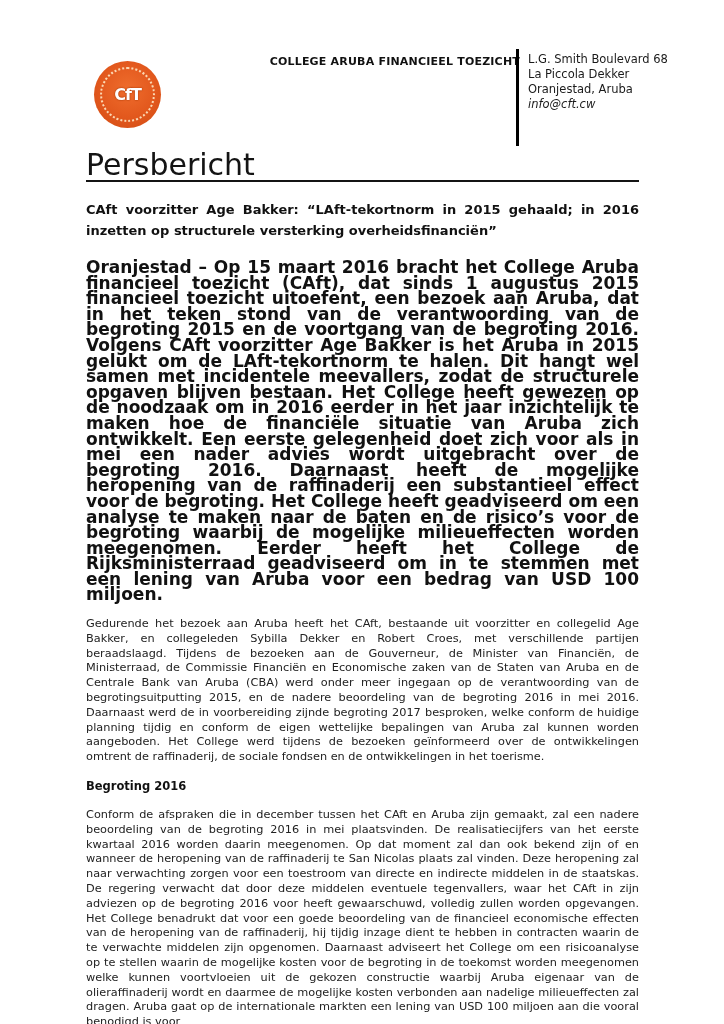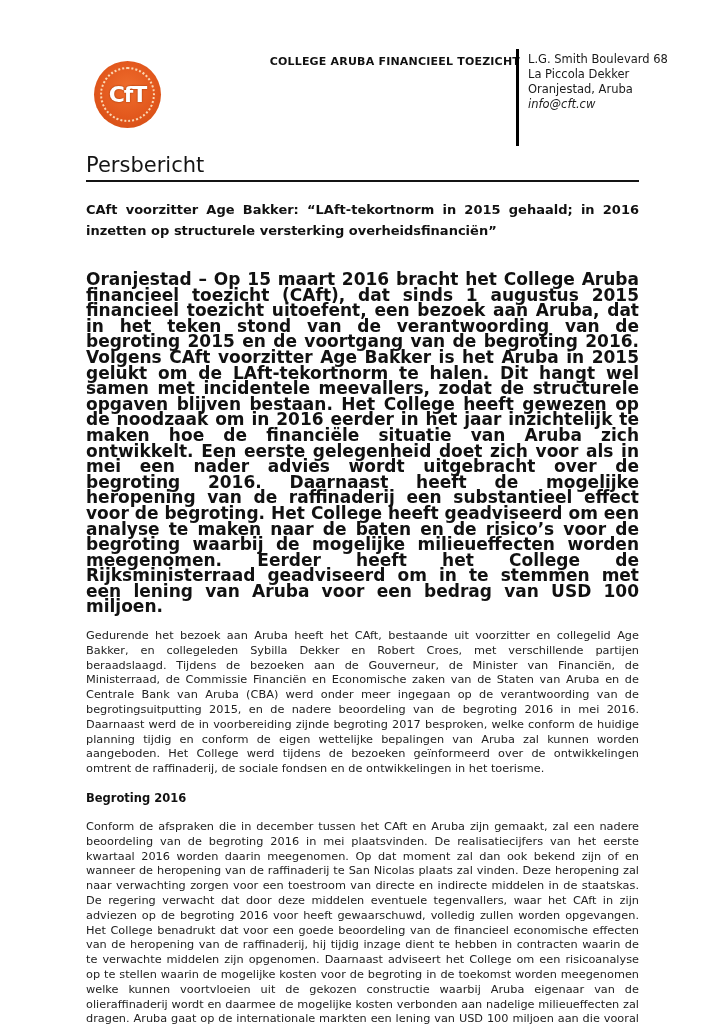--- a/index.html
+++ b/index.html
@@ -26,21 +26,21 @@
   }
   .logo-ring {
     position: absolute; inset: 6px;
     border-radius: 50%;
     border: 2px dotted rgba(255, 238, 205, 0.85);
   }
   .logo-text {
     position: relative;
     color: #ffffff;
     font-weight: bold;
-    font-size: 22px;
+    font-size: 16px;
     letter-spacing: -1px;
     text-shadow: 0 0 2px #a83a08, 0 0 1px #a83a08;
   }
   .org-name {
     position: absolute;
     left: 252px; top: 55px; width: 268px;
     text-align: right;
     font-weight: bold;
     font-size: 11px;
     letter-spacing: 0.2px;
@@ -63,37 +63,37 @@
   .address-email { margin-top: 0; font-style: italic; }
 
   
   .doc-body {
     position: absolute;
     left: 86px; top: 150px;
     width: 553px;
   }
   .doc-title {
     margin: 0;
-    font-size: 21px;
+    font-size: 30px;
     font-weight: 400;
     color: #141414;
     line-height: 30px;
   }
   .doc-date {
     font-size: 10.5px;
     margin: 1px 0 5px 0;
     color: #1a1a1a;
   }
   .title-rule {
     border: none;
     border-top: 2px solid #141414;
     margin: 0 0 17px 0;
   }
   .headline {
-    margin: 0 0 31px 0;
+    margin: 0 0 19px 0;
     font-size: 13px;
     font-weight: bold;
     line-height: 21px;
     text-align: justify;
     color: #111;
   }
   .lead {
     margin: 0 0 13px 0;
     font-size: 17px;
     font-weight: bold;

